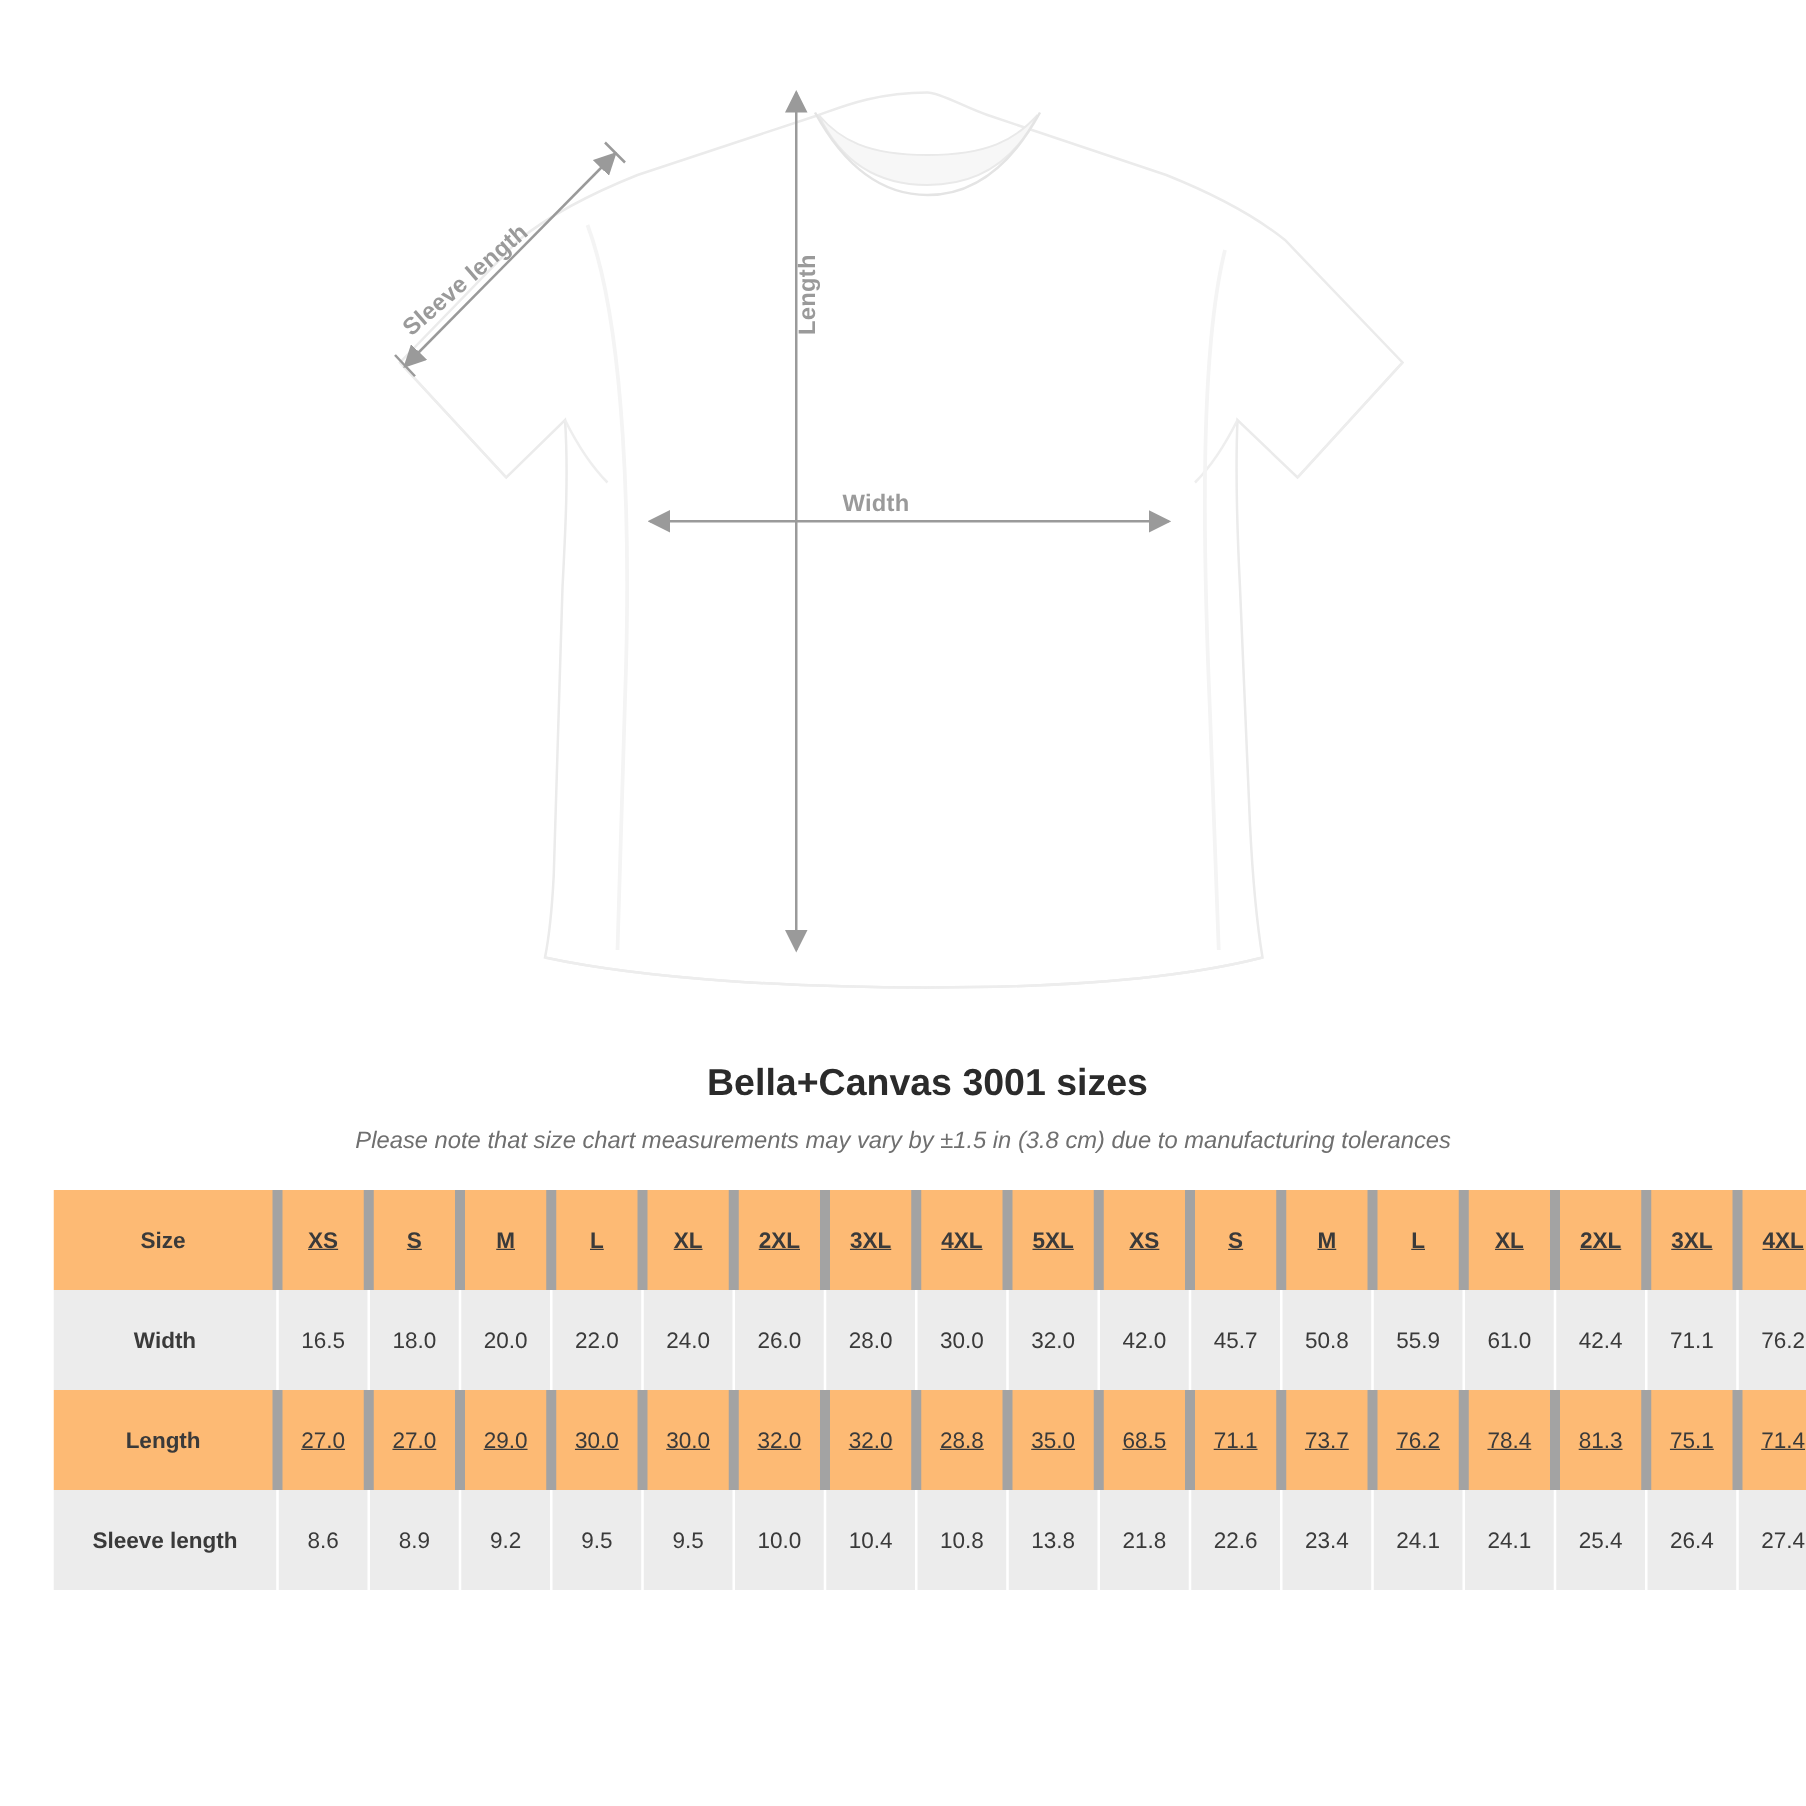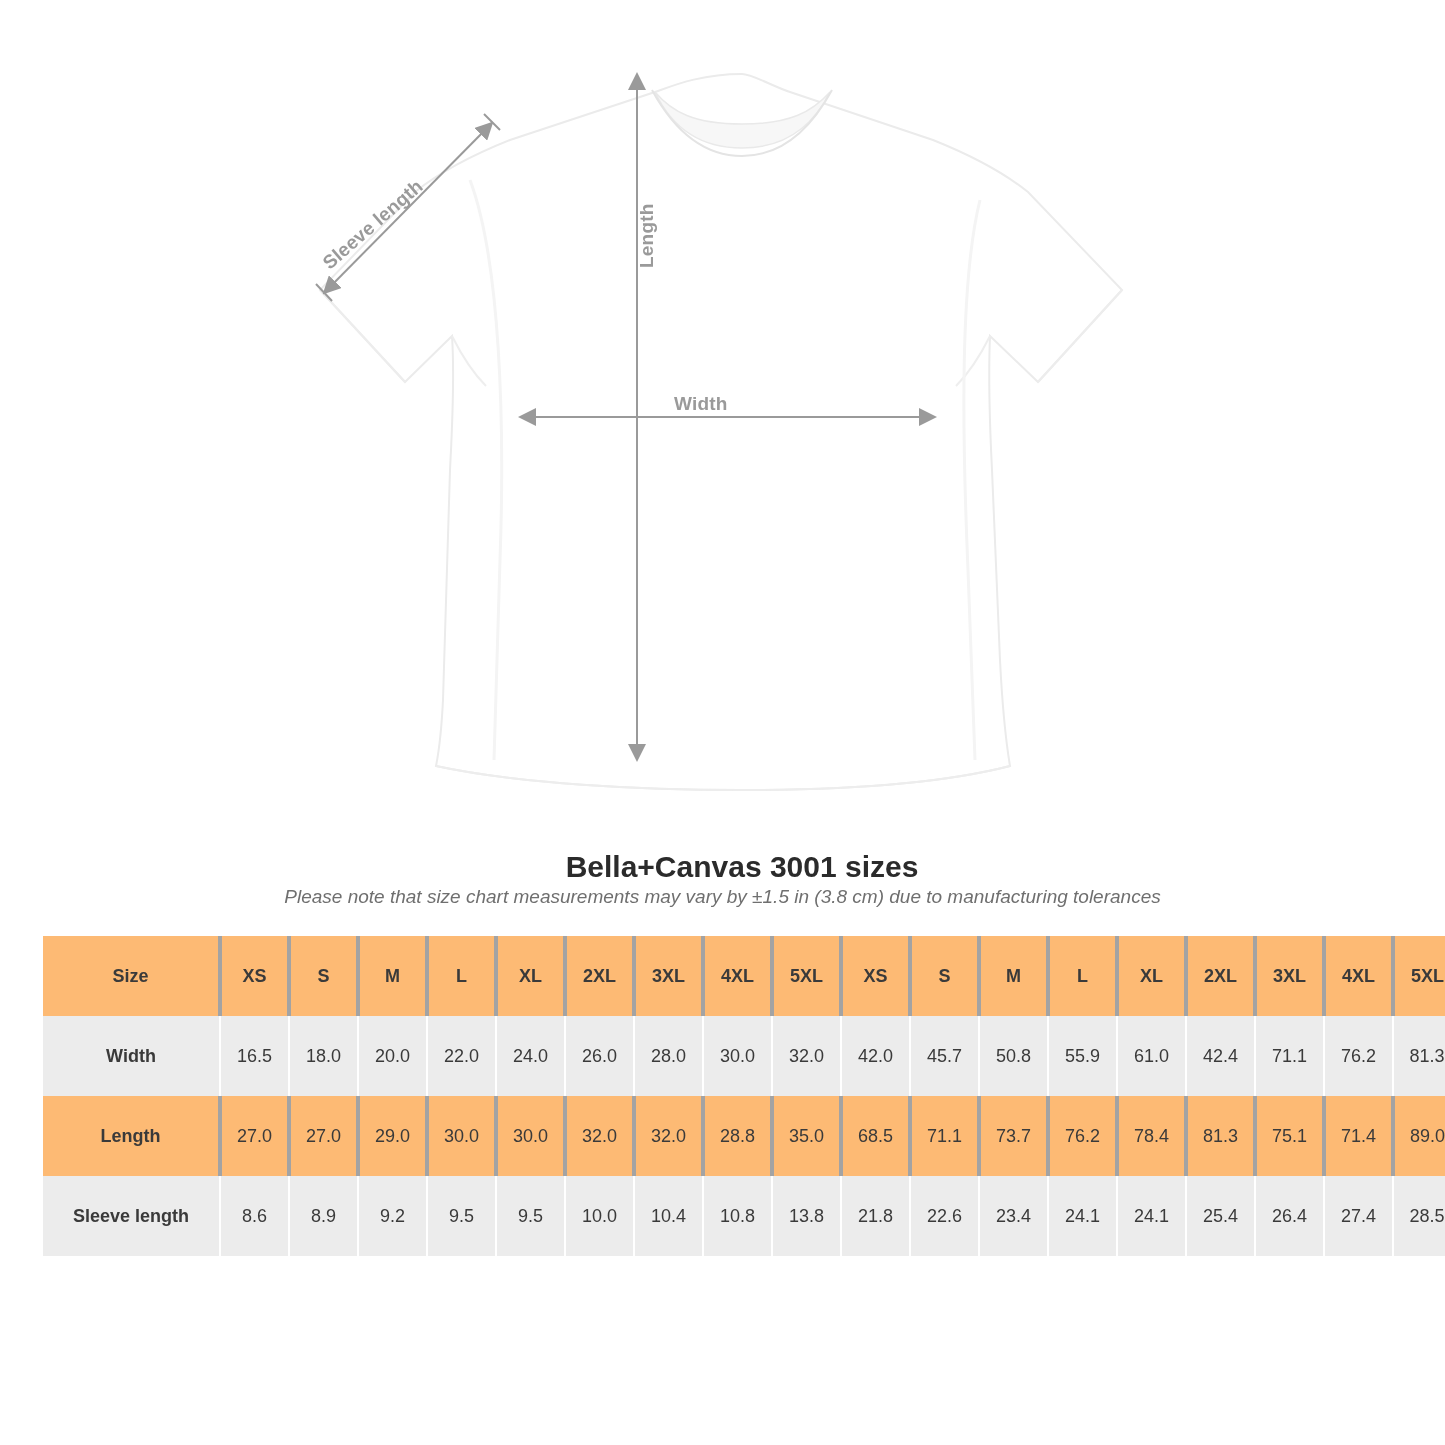--- a/index.html
+++ b/index.html
@@ -64,21 +64,21 @@
     font-weight: bold;
     color: #2b2b2b;
     margin-top: 30px;
     padding-left: 39px;
   }
   .chart-subtitle {
     text-align: center;
     font-size: 19px;
     font-style: italic;
     color: #6f6f6f;
-    margin-top: 2px;
+    margin-top: 18px;
   }
 
   
   .table-wrap {
     margin: 28px 43px 0 43px;
   }
   table.size-table {
     border-collapse: collapse;
     width: 1359px;
     table-layout: fixed;
@@ -117,21 +117,22 @@
   }
   .col-head {
     font-weight: bold;
     font-size: 19px;
     color: #333333;
   }
   .col-sep {
     border-left: 2px solid #ffffff;
   }
   .row-band-light .col-sep {
-    border-left: 4px solid #a3a3a3;
+    border-left: 8px solid #a3a3a3;
+    text-decoration: underline;
   }
   .first-col { width: 175px; }
   .size-col { width: 65px; }
 </style>
 </head>
 <body>
 
 <div class="page">
 
   <div class="illustration">

